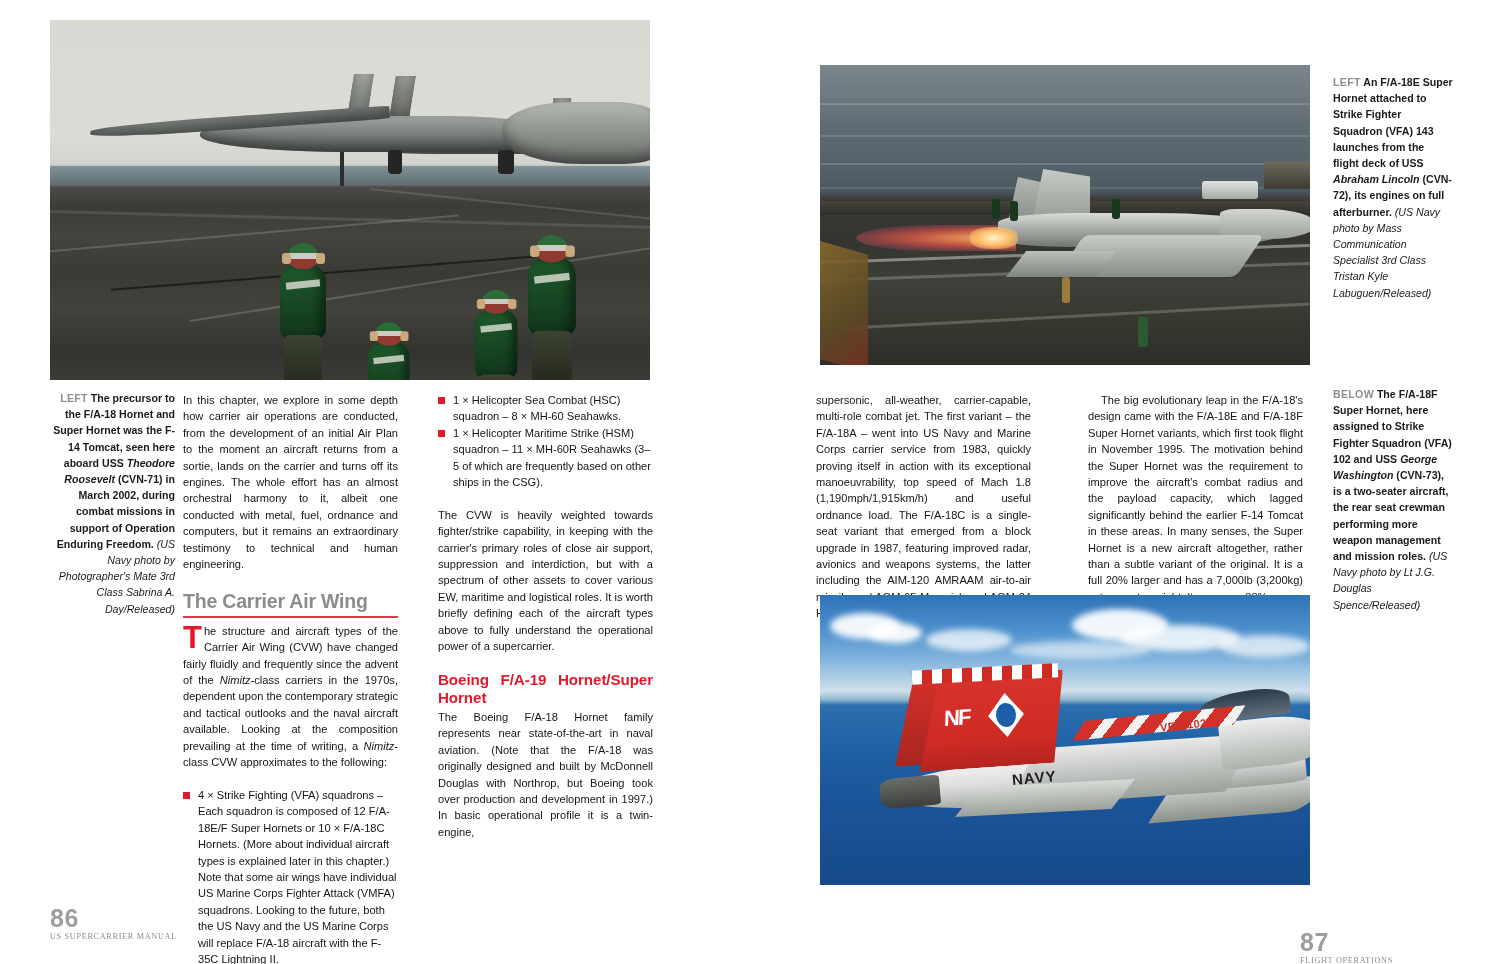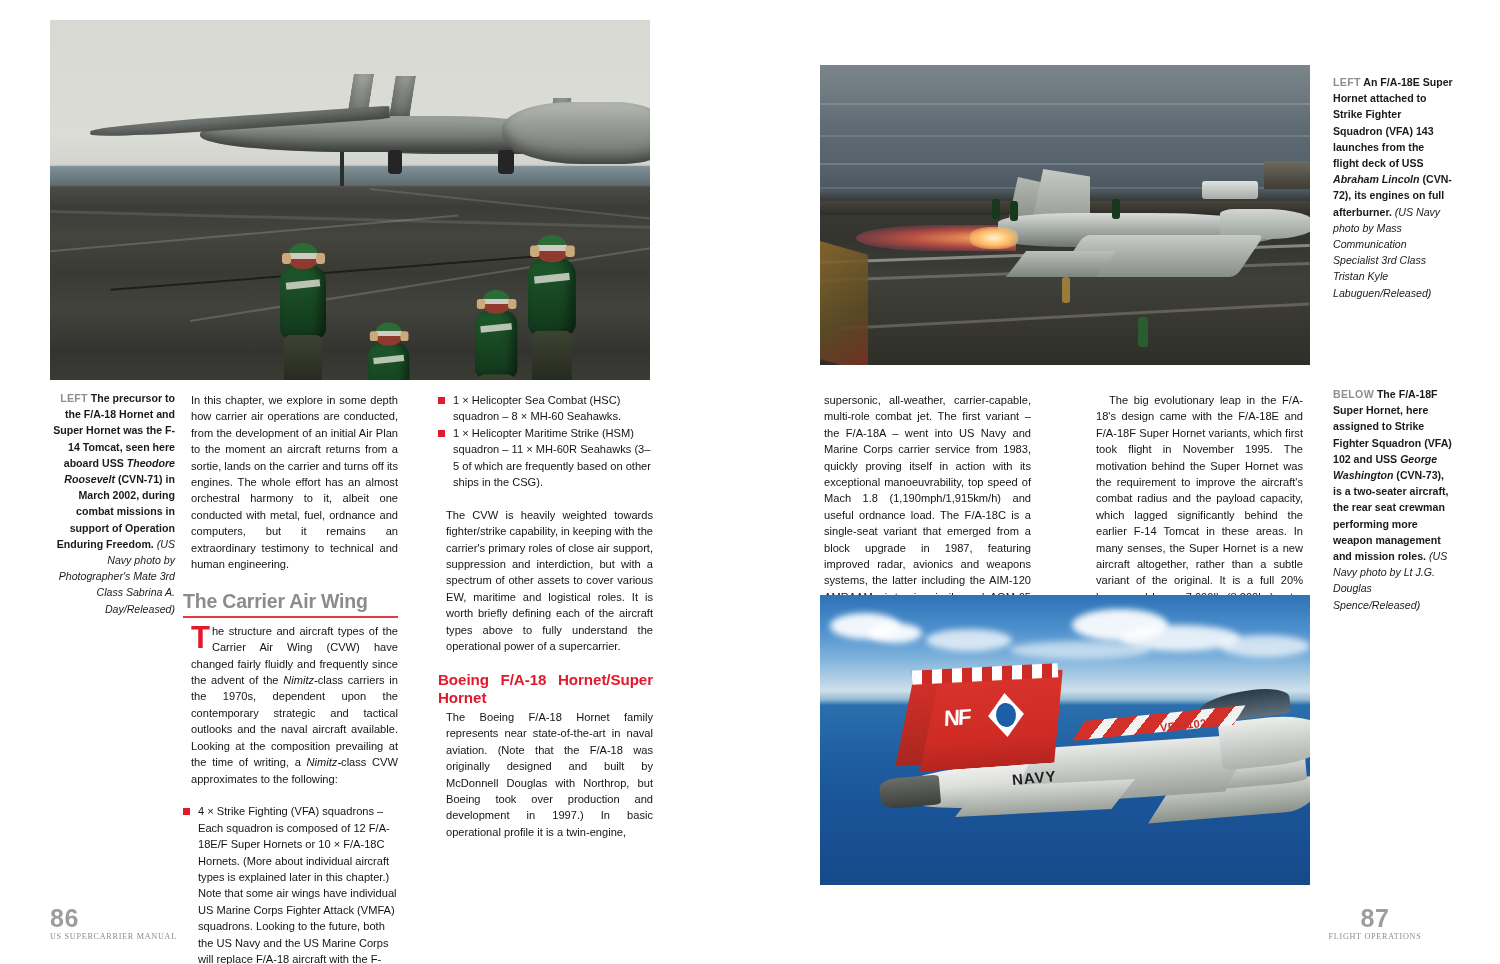--- a/index.html
+++ b/index.html
@@ -339,21 +339,21 @@
   }
   .caption .credit { font-style: italic; font-weight: normal; }
 
   .col {
     position: absolute;
     font-size: 11.1px;
     line-height: 16.4px;
     color: #141414;
     text-align: justify;
   }
-  .col p { margin: 0 0 0 8px; }
+  .col p { margin: 0 0 0 0; }
   .col i { font-style: italic; }
 
   h2.section-head {
     margin: 0;
     font-size: 19.5px;
     font-weight: bold;
     color: #8c8c8c;
     letter-spacing: -.2px;
     line-height: 24px;
   }
@@ -402,21 +402,21 @@
 
   
   .folio { position: absolute; }
   .folio .num {
     font-size: 25px; font-weight: bold; color: #9d9d9d; line-height: 26px;
     letter-spacing: .5px;
   }
   .folio .label {
     font-size: 8.2px; color: #8d8d8d; letter-spacing: .7px; margin-top: 1px; font-family: Liberation Serif, serif;
   }
-  .folio.right { text-align: center; }
+  .folio.right { text-align: left; margin-top: 24px; }
 </style>
 </head>
 <body>
 
 <div class="spread">
 
   <div class="photo" id="photo-f14">
     <div class="sea"></div>
     <div class="deckline dl3"></div>
     <div class="deckline dl4"></div>
@@ -487,21 +487,21 @@
   </div>
 
   <div class="col" id="col2" style="left:438px; top:392px; width:215px;">
     <ul class="bullets">
       <li>1 × Helicopter Sea Combat (HSC) squadron – 8 × MH-60 Seahawks.</li>
       <li>1 × Helicopter Maritime Strike (HSM) squadron – 11 × MH-60R Seahawks (3–5 of which are frequently based on other ships in the CSG).</li>
     </ul>
     <div class="spacer"></div>
     <p>The CVW is heavily weighted towards fighter/strike capability, in keeping with the carrier's primary roles of close air support, suppression and interdiction, but with a spectrum of other assets to cover various EW, maritime and logistical roles. It is worth briefly defining each of the aircraft types above to fully understand the operational power of a supercarrier.</p>
     <div class="spacer"></div>
-    <h3 class="sub-head">Boeing F/A-18 Hornet/Super Hornet</h3>
+    <h3 class="sub-head">Boeing F/A-19 Hornet/Super Hornet</h3>
     <p>The Boeing F/A-18 Hornet family represents near state-of-the-art in naval aviation. (Note that the F/A-18 was originally designed and built by McDonnell Douglas with Northrop, but Boeing took over production and development in 1997.) In basic operational profile it is a twin-engine,</p>
   </div>
 
   <div class="folio" style="left:50px; top:905px;">
     <div class="num">86</div>
     <div class="label">US SUPERCARRIER MANUAL</div>
   </div>
 
   <div class="photo" id="photo-launch">
     <div class="swell sw1"></div>

